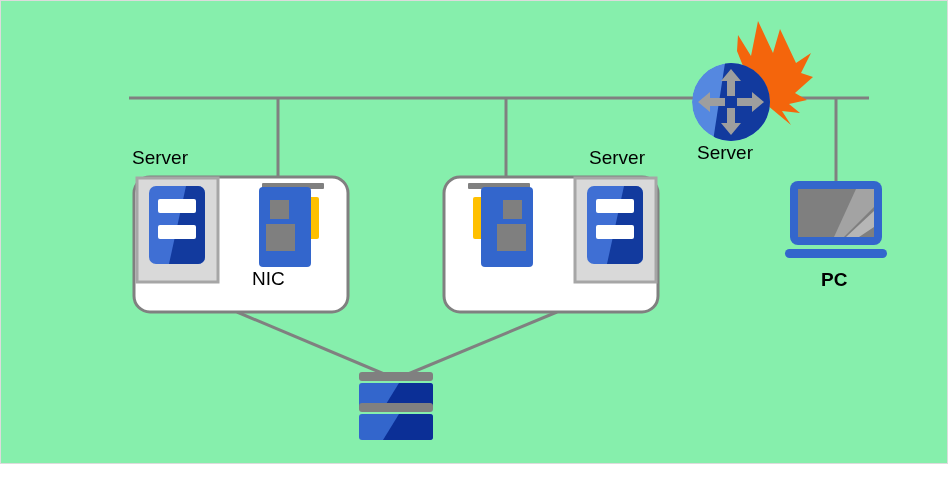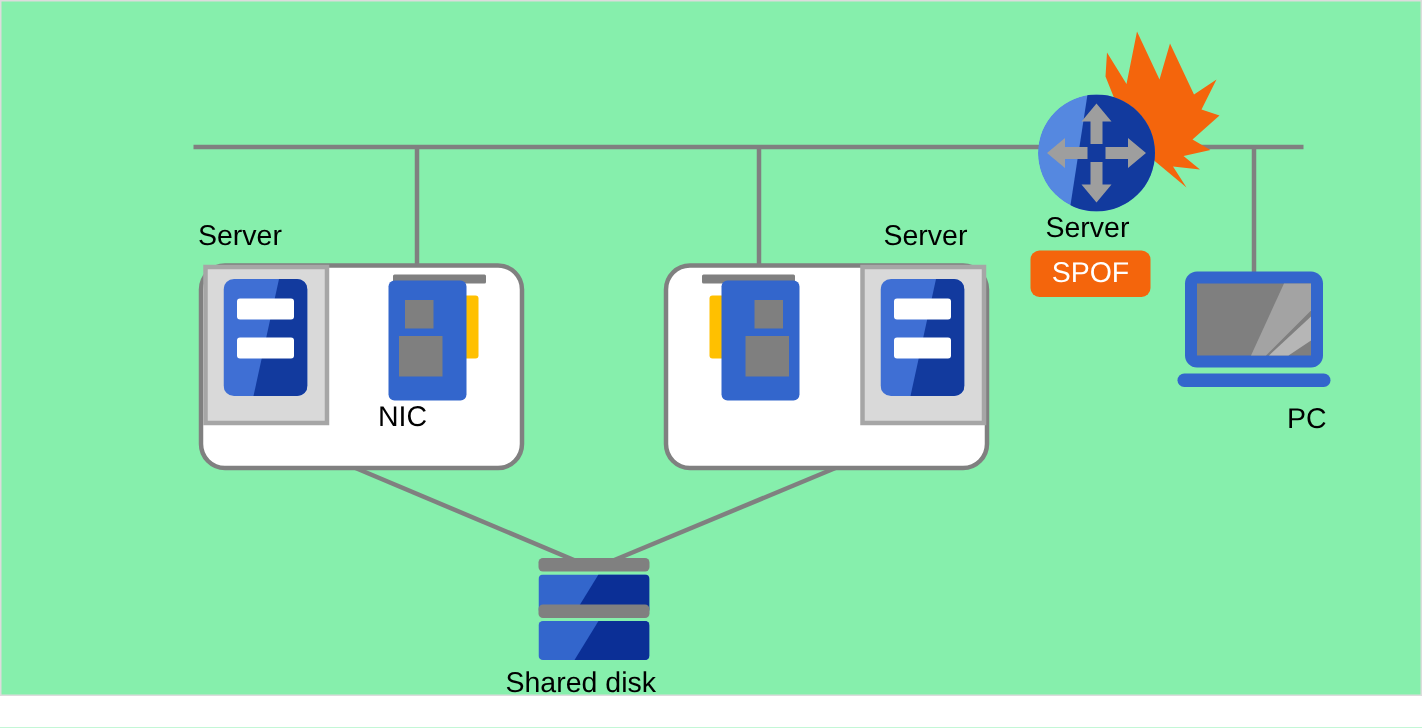--- a/index.html
+++ b/index.html
@@ -190,19 +190,17 @@
   </svg>
 
   <div class="lbl" style="left:131px; top:146px;">Server</div>
 
   <div class="lbl" style="left:251px; top:267px;">NIC</div>
 
   <div class="lbl" style="left:588px; top:146px;">Server</div>
 
   <div class="lbl" style="left:696px; top:141px;">Server</div>
 
-  <div id="spof-badge">SPOF</div>
-
-  <div class="lbl" style="left:857px; top:268px;">PC</div>
-
-  <div class="lbl" style="left:336px; top:444px;">Shared disk</div>
+
+  <div class="lbl" style="left:820px; top:268px;font-weight:bold;">PC</div>
+
 
 </div>
 
 </body></html>

